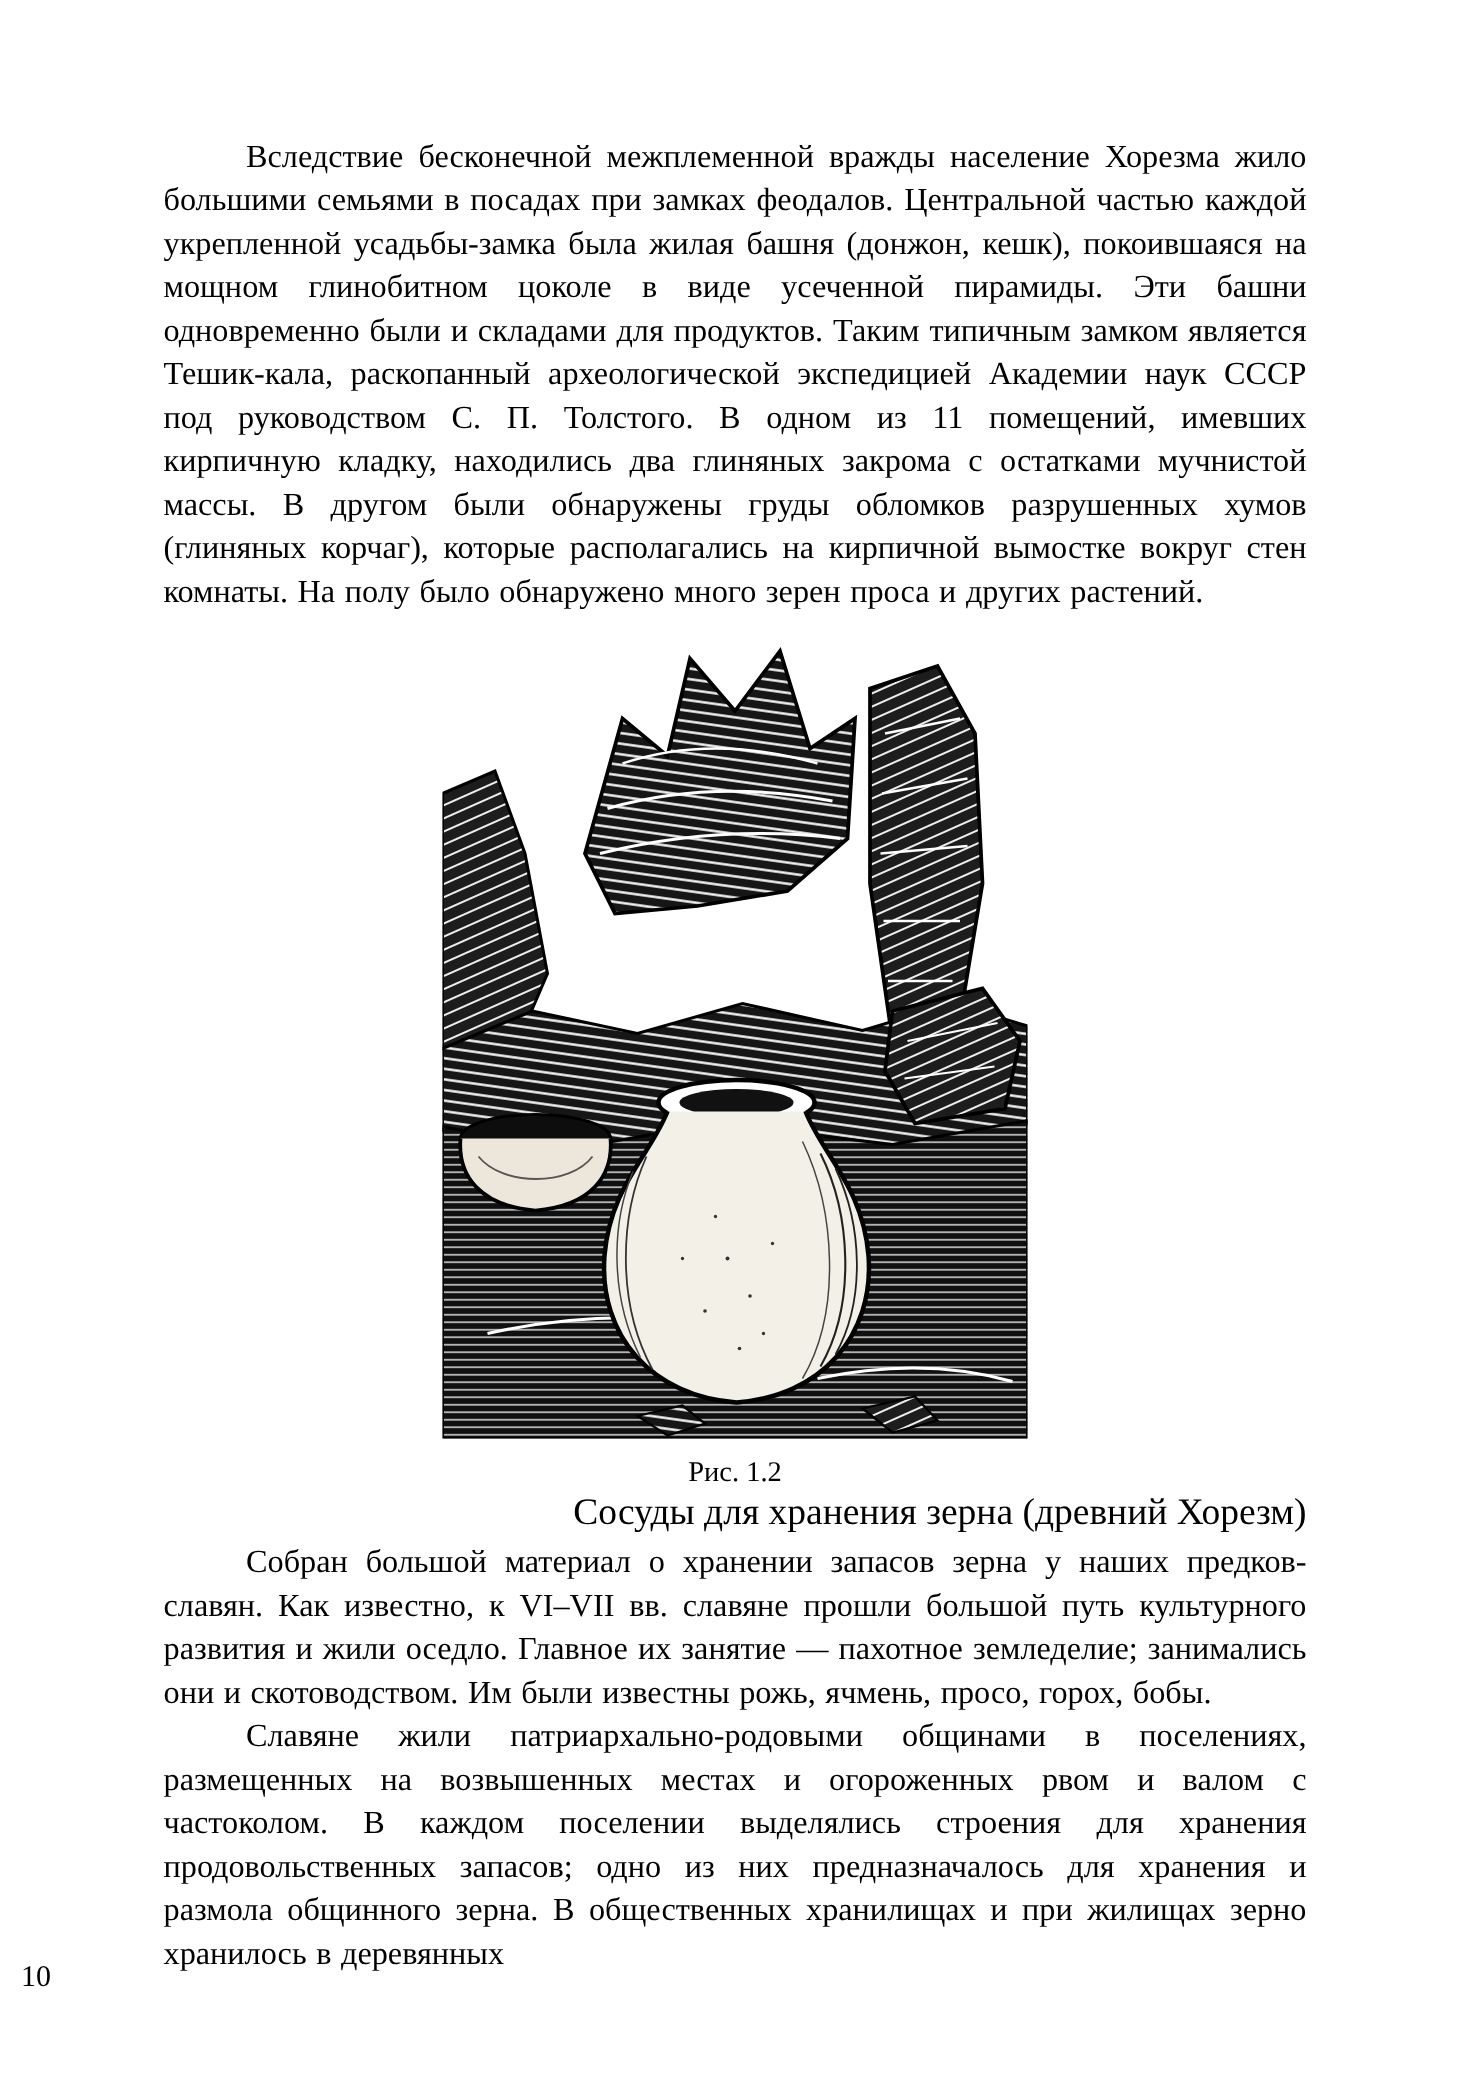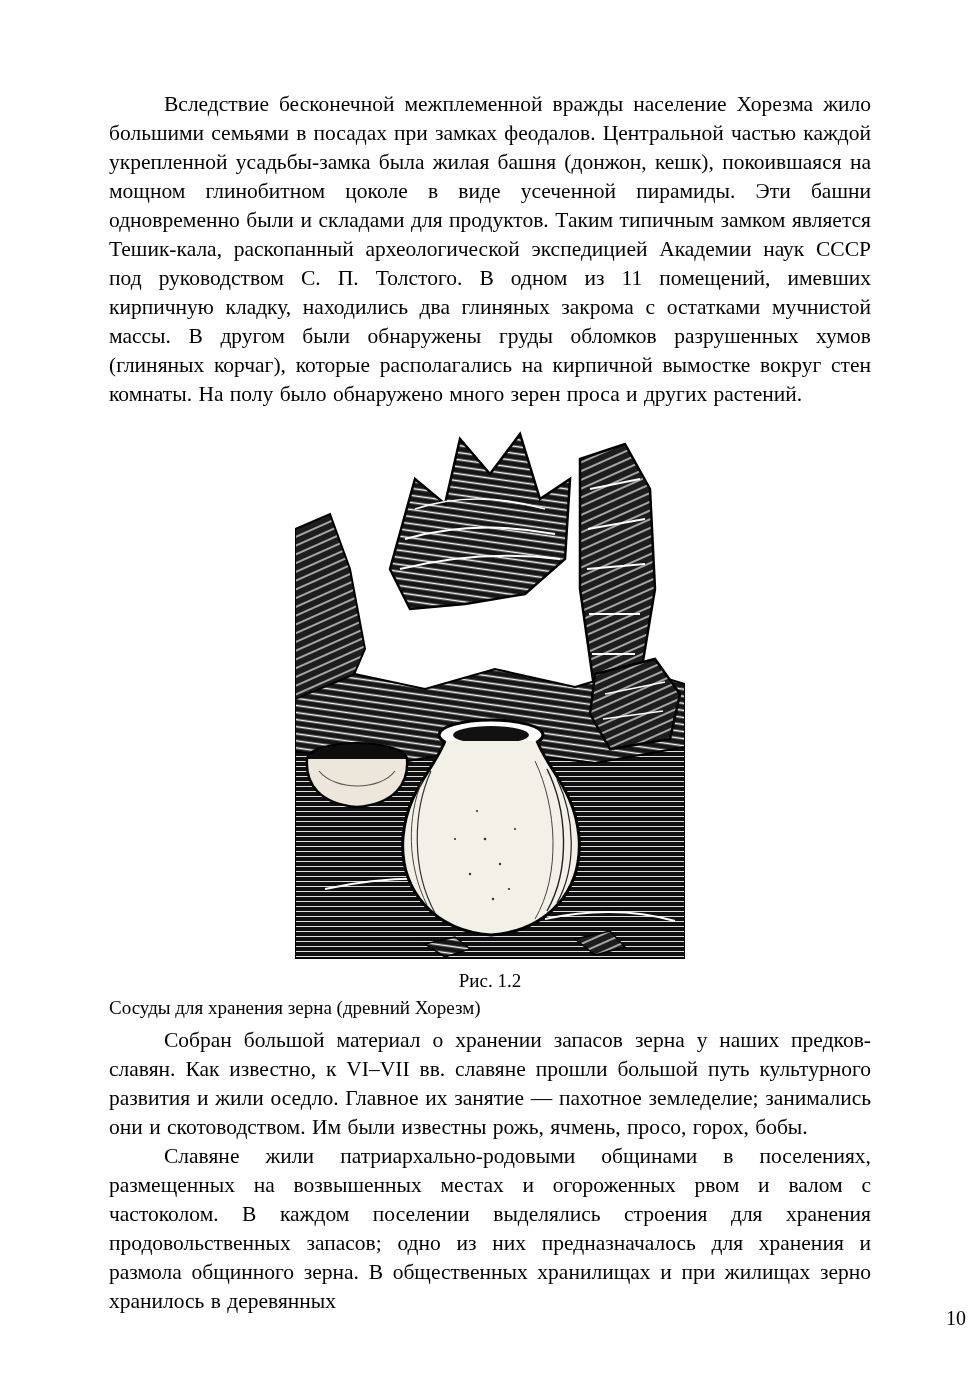--- a/index.html
+++ b/index.html
@@ -38,33 +38,33 @@
   }
   .fig-title {
     font-size: 19px;
     font-weight: normal;
     line-height: 24px;
     margin-top: 6px;
     text-align: center;
     text-indent: 0;
   }
   .fig-sub {
-    font-size: 19px;
+    font-size: 25px;
     line-height: 24px;
     margin-top: 3px;
     margin-bottom: 6px;
-    text-align: left;
+    text-align: right;
     text-indent: 0;
   }
   .page-number {
     position: absolute;
     bottom: 56px;
     left: 0;
     right: 0;
-    text-align: right;
+    text-align: left;
     font-size: 20px;
   }
 </style>
 </head>
 <body>
 
 <div class="page">
 
   <p class="para">Вследствие бесконечной межплеменной вражды население Хорезма жило большими семьями в посадах при замках феодалов. Центральной частью каждой укрепленной усадьбы-замка была жилая башня (донжон, кешк), покоившаяся на мощном глинобитном цоколе в виде усеченной пирамиды. Эти башни одновременно были и складами для продуктов. Таким типичным замком является Тешик-кала, раскопанный археологической экспедицией Академии наук СССР под руководством С. П. Толстого. В одном из 11 помещений, имевших кирпичную кладку, находились два глиняных закрома с остатками мучнистой массы. В другом были обнаружены груды обломков разрушенных хумов (глиняных корчаг), которые располагались на кирпичной вымостке вокруг стен комнаты. На полу было обнаружено много зерен проса и других растений.</p>
 

